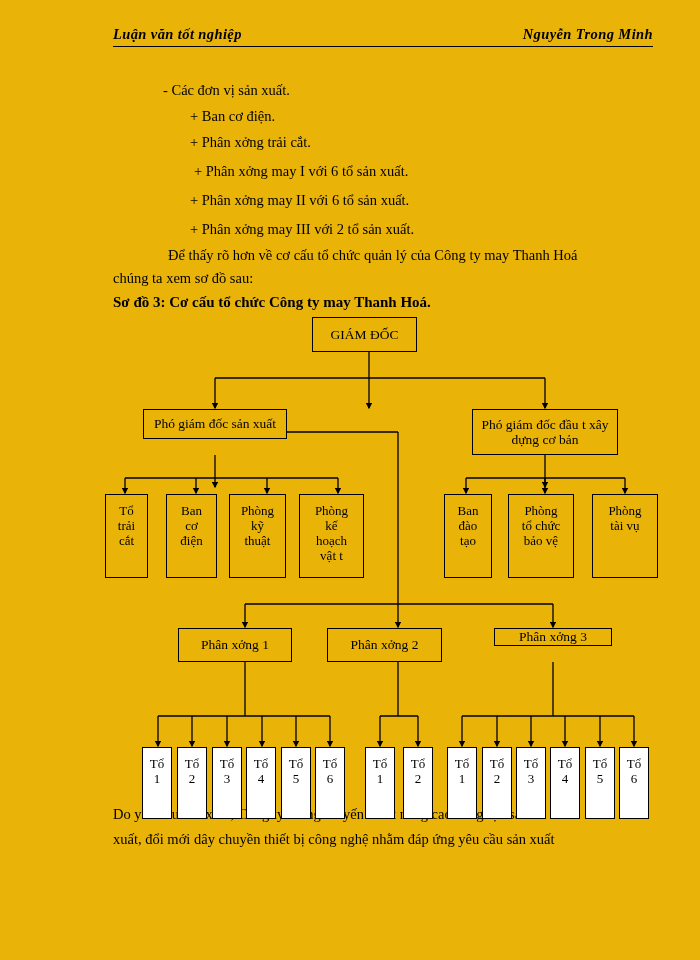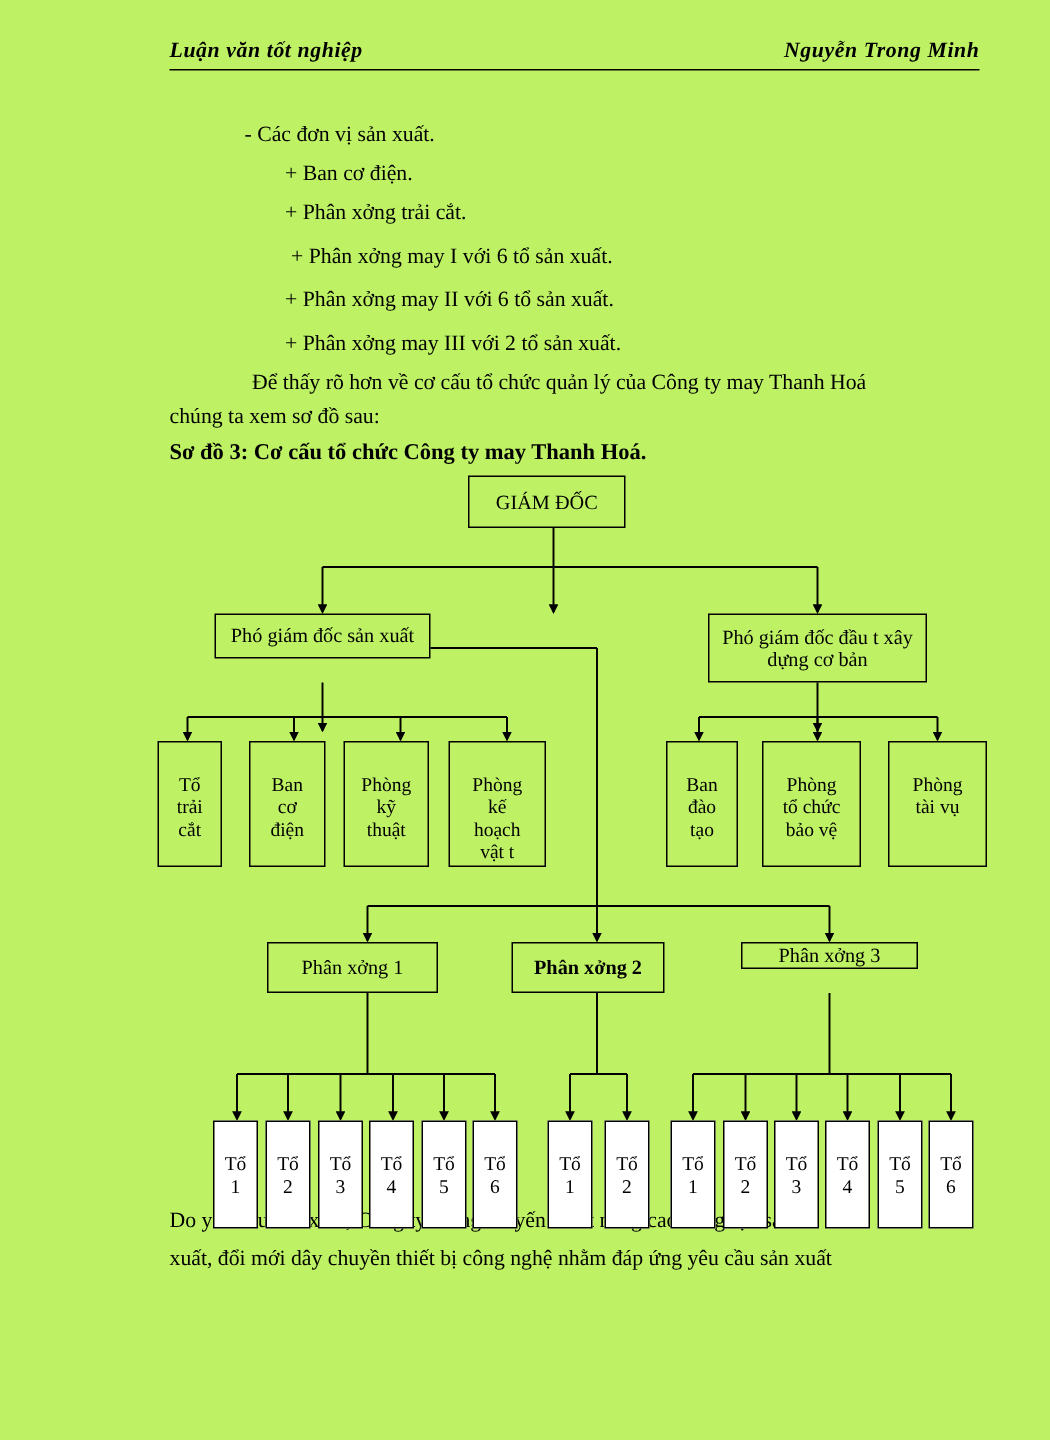--- a/index.html
+++ b/index.html
@@ -10,21 +10,21 @@
   }
   body {
     font-family: "Liberation Serif", "DejaVu Serif", serif;
     color: #000000;
   }
   #page {
     position: relative;
     width: 700px;
     height: 960px;
     margin: 0 auto;
-    background: #bef264;
+    background: #eab308;
     overflow: hidden;
   }
 
   
   #header {
     position: absolute;
     left: 113px;
     top: 26px;
     width: 540px;
     height: 24px;
@@ -77,21 +77,21 @@
     display: flex;
     align-items: center;
     justify-content: center;
     text-align: center;
     font-size: 13.5px;
     line-height: 15.5px;
     padding: 2px 1px;
   }
   .node.top-align {
     align-items: flex-start;
-    padding-top: 20px;
+    padding-top: 8px;
   }
   .node.small {
     font-size: 13px;
     line-height: 15px;
   }
   .node-label { display: block; }
 
   
   #overlap-line {
     position: absolute;
@@ -218,21 +218,21 @@
   <div class="node top-align small" style="left:508px; top:494px; width:66px; height:84px;">
     <span class="node-label">Phòng<br>tổ chức<br>bảo vệ</span>
   </div>
   <div class="node top-align small" style="left:592px; top:494px; width:66px; height:84px;">
     <span class="node-label">Phòng<br>tài vụ</span>
   </div>
 
   <div class="node" style="left:178px; top:628px; width:114px; height:34px;">
     <span class="node-label">Phân xởng   1</span>
   </div>
-  <div class="node" style="left:341px; top:628px; width:102px; height:34px;font-weight:bold;">
+  <div class="node" style="left:327px; top:628px; width:115px; height:34px;">
     <span class="node-label">Phân xởng   2</span>
   </div>
   <div class="node" style="left:494px; top:628px; width:118px; height:18px;">
     <span class="node-label">Phân xởng   3</span>
   </div>
 
   <div class="node top-align small" style="left:142px; top:747px; width:30px; height:72px; background:#fff;">
     <span class="node-label">Tổ<br>1</span>
   </div>
   <div class="node top-align small" style="left:177px; top:747px; width:30px; height:72px; background:#fff;">

